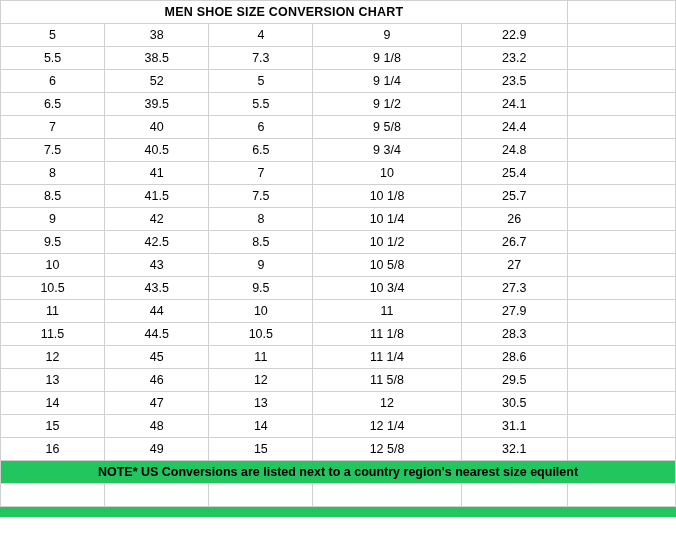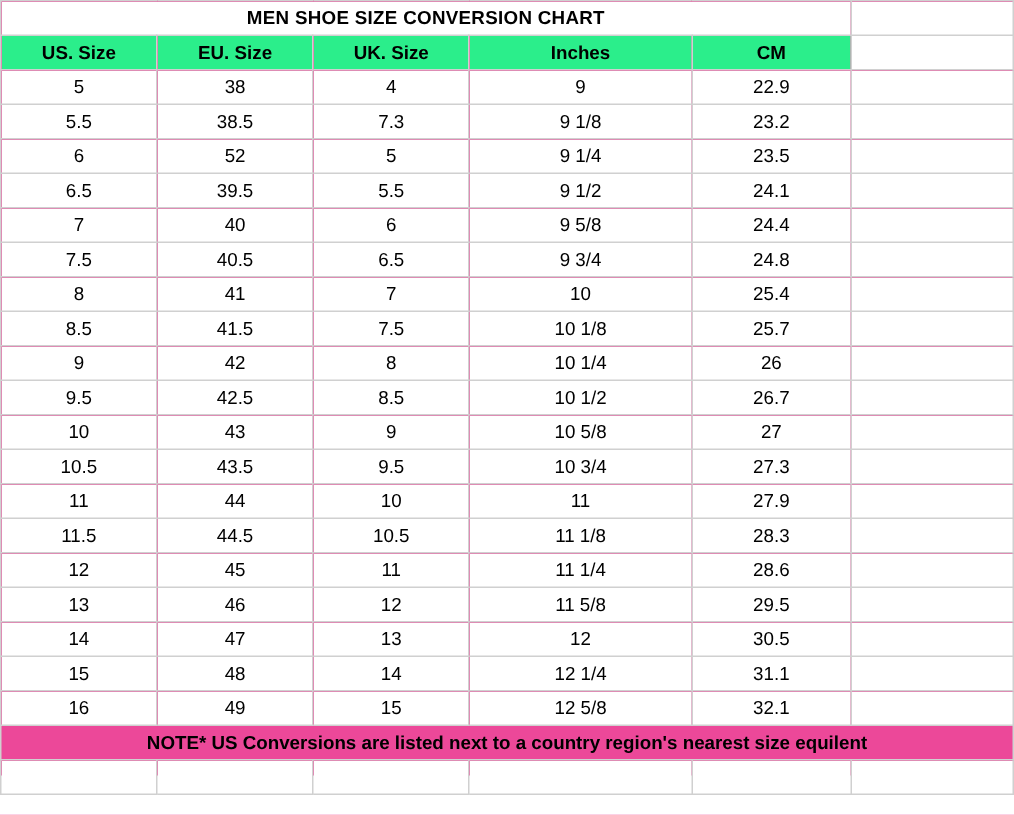--- a/index.html
+++ b/index.html
@@ -10,21 +10,21 @@
   body {
     width: 676px;
     height: 543px;
     font-family: "Liberation Sans", sans-serif;
     overflow: hidden;
   }
   .sheet {
     position: relative;
     width: 676px;
     height: 517px;
-    background: #ec4899;
+    background: #22c55e;
     box-sizing: border-box;
   }
   table.grid {
     border-collapse: collapse;
     table-layout: fixed;
     width: 676px;
   }
   table.grid td {
     border: 1px solid #d0d0d0;
     font-size: 12.5px;
@@ -95,28 +95,20 @@
         <col class="c2">
         <col class="c3">
         <col class="c4">
         <col class="c5">
     </colgroup>
     <tbody>
       <tr>
         <td class="title-cell" colspan="5">MEN SHOE SIZE CONVERSION CHART</td>
         <td class="blank-right"></td>
       </tr>
-      <tr>
-        <td class="hdr">US. Size</td>
-        <td class="hdr">EU. Size</td>
-        <td class="hdr">UK. Size</td>
-        <td class="hdr">Inches</td>
-        <td class="hdr">CM</td>
-        <td class="blank-right"></td>
-      </tr>
 
       <tr class="data-row">
         <td>5</td>
         <td>38</td>
         <td>4</td>
         <td>9</td>
         <td>22.9</td>
         <td class="blank-right"></td>
       </tr>
       <tr class="data-row">

